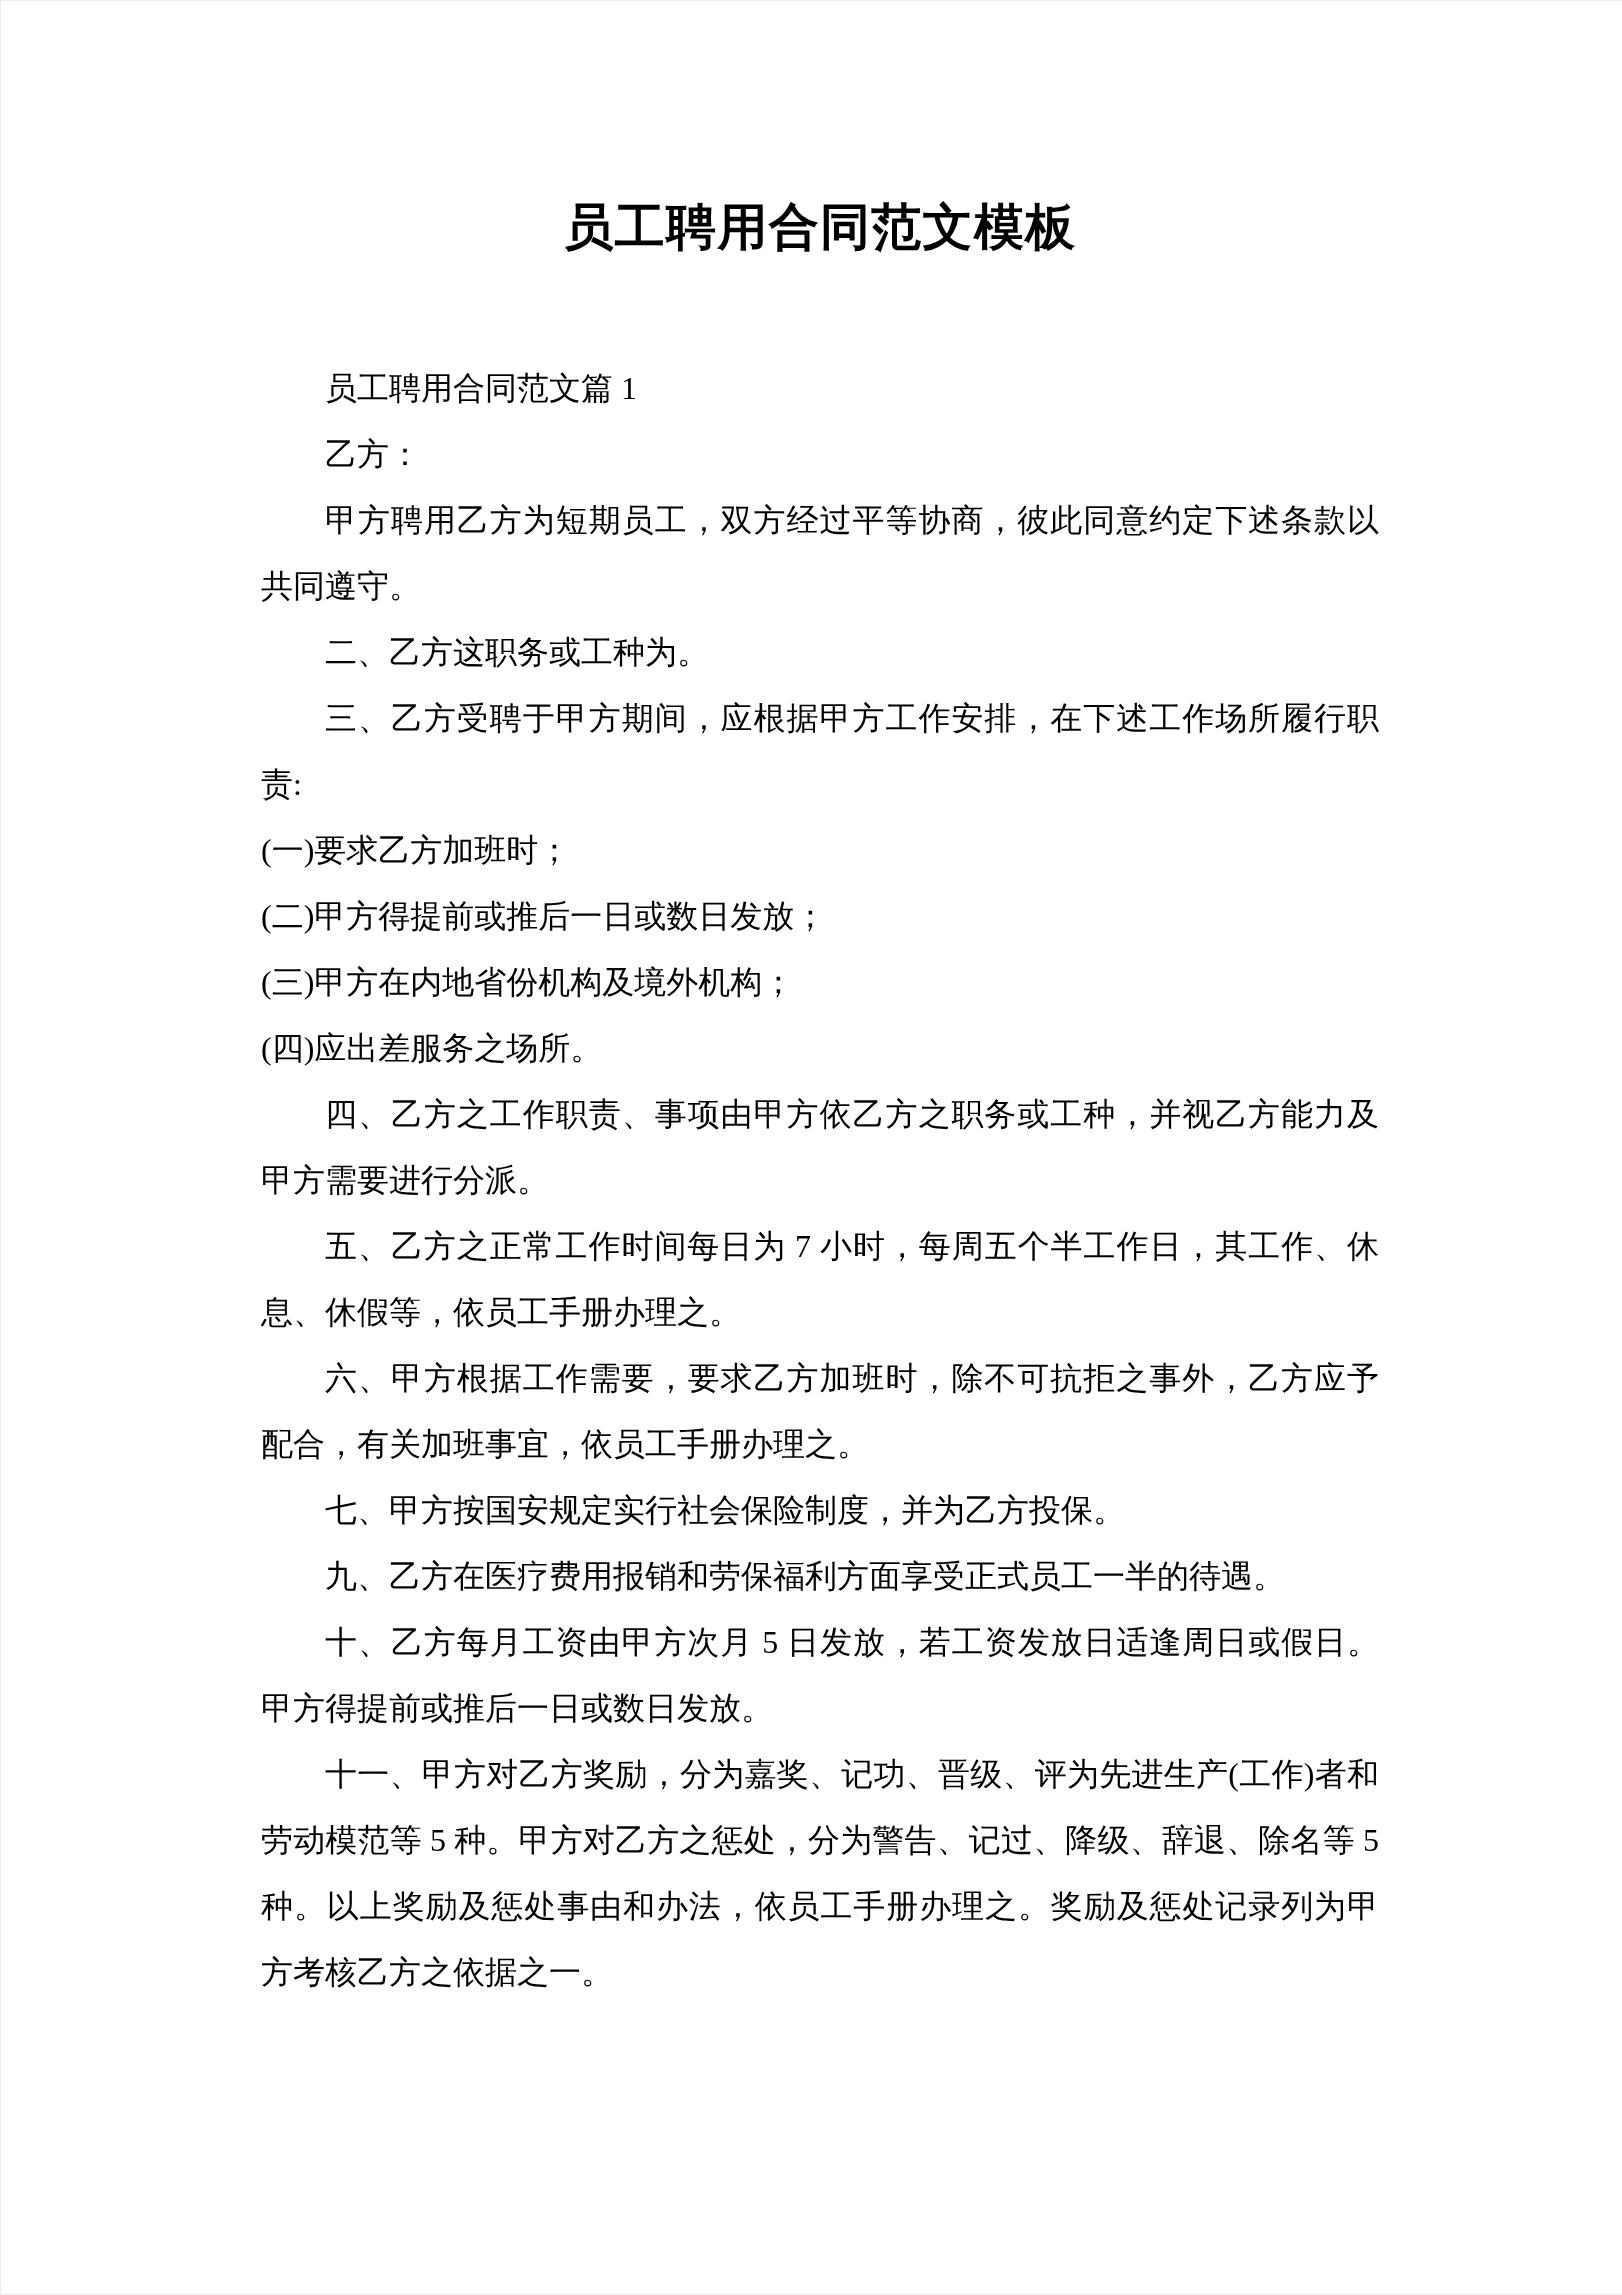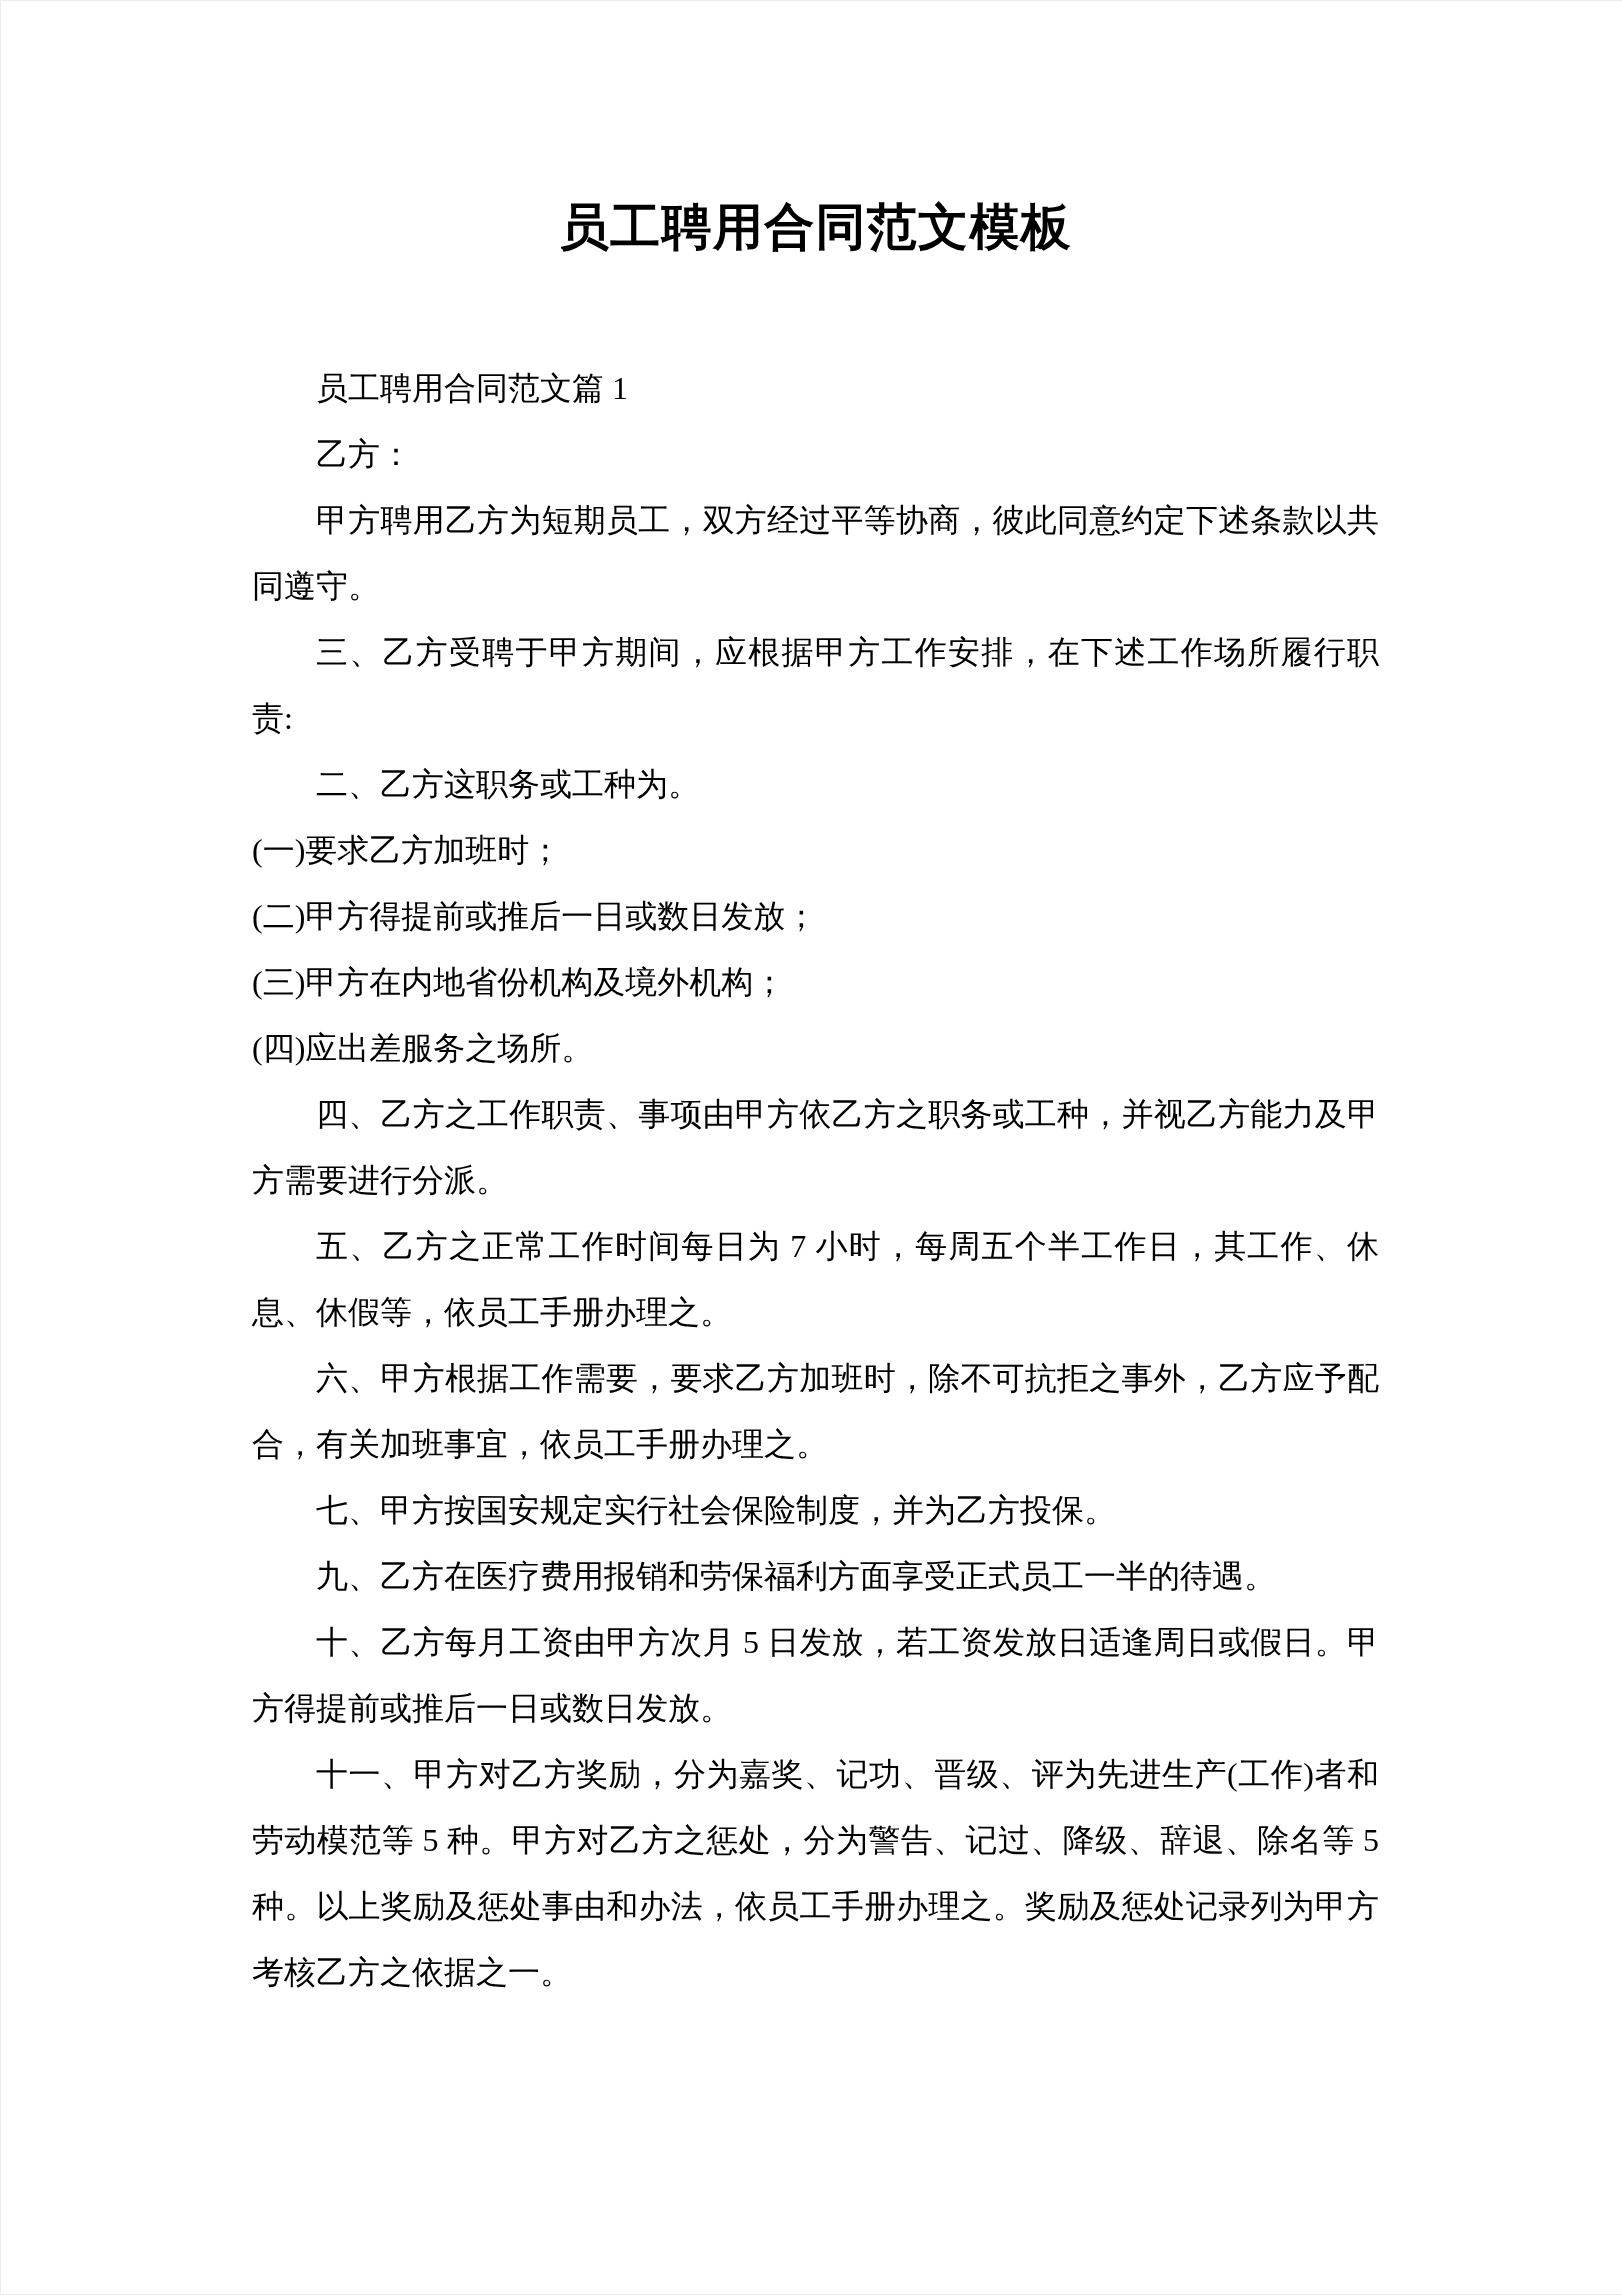--- a/index.html
+++ b/index.html
@@ -14,21 +14,21 @@
     margin: 0 auto;
     background: #ffffff;
     box-sizing: border-box;
     border: 0.7px solid #ececec;
     font-family: "Liberation Serif", "DejaVu Serif", serif;
     color: #000000;
     overflow: hidden;
   }
   .content {
     position: absolute;
-    left: 251px;
+    left: 260px;
     right: 243px;
     top: 196px;
   }
   h1.doc-title {
     margin: 0 0 98px 0;
     text-align: center;
     font-size: 50px;
     font-weight: bold;
     letter-spacing: 1.3px;
     line-height: 1.2;
@@ -51,22 +51,22 @@
 </head>
 <body>
 
 <div class="page">
   <div class="content">
     <h1 class="doc-title">员工聘用合同范文模板</h1>
     <div class="body-text">
       <p>员工聘用合同范文篇 1</p>
       <p>乙方：</p>
       <p>甲方聘用乙方为短期员工，双方经过平等协商，彼此同意约定下述条款以共同遵守。</p>
+      <p>二、乙方这职务或工种为。</p>
       <p>三、乙方受聘于甲方期间，应根据甲方工作安排，在下述工作场所履行职责:</p>
-      <p>二、乙方这职务或工种为。</p>
       <p class="sub-item">(一)要求乙方加班时；</p>
       <p class="sub-item">(二)甲方得提前或推后一日或数日发放；</p>
       <p class="sub-item">(三)甲方在内地省份机构及境外机构；</p>
       <p class="sub-item">(四)应出差服务之场所。</p>
       <p>四、乙方之工作职责、事项由甲方依乙方之职务或工种，并视乙方能力及甲方需要进行分派。</p>
       <p>五、乙方之正常工作时间每日为 7 小时，每周五个半工作日，其工作、休息、休假等，依员工手册办理之。</p>
       <p>六、甲方根据工作需要，要求乙方加班时，除不可抗拒之事外，乙方应予配合，有关加班事宜，依员工手册办理之。</p>
       <p>七、甲方按国安规定实行社会保险制度，并为乙方投保。</p>
       <p>九、乙方在医疗费用报销和劳保福利方面享受正式员工一半的待遇。</p>
       <p>十、乙方每月工资由甲方次月 5 日发放，若工资发放日适逢周日或假日。甲方得提前或推后一日或数日发放。</p>

